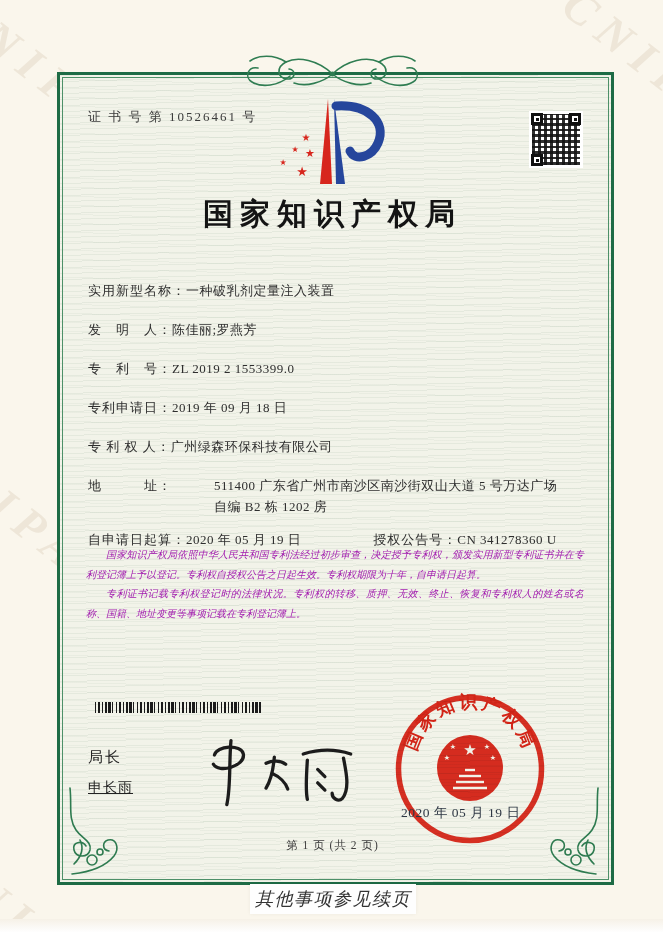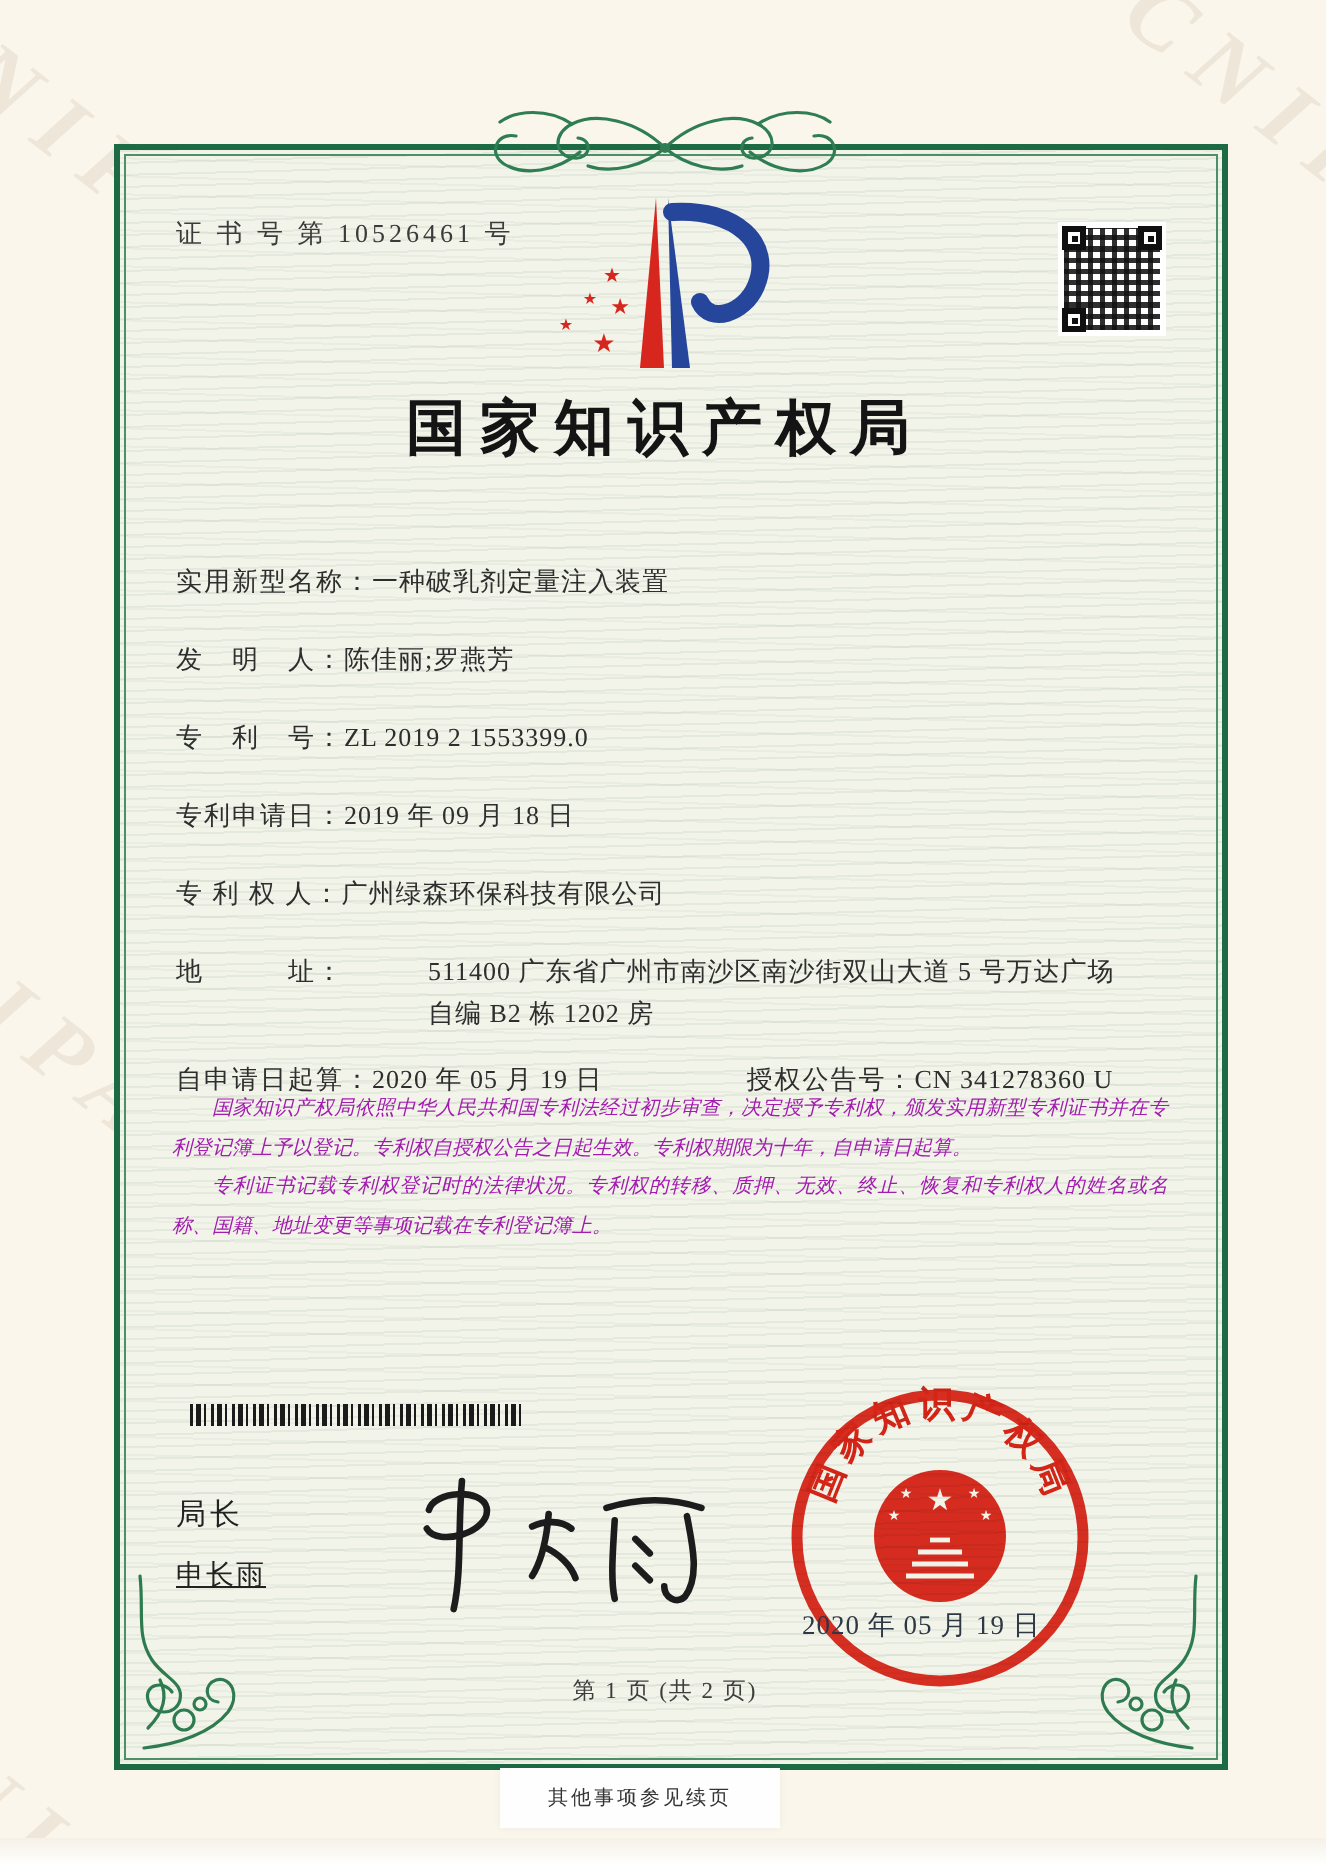--- a/index.html
+++ b/index.html
@@ -50,22 +50,22 @@
       transparent 5.5px 7px,#1b1b1b 7px 8px,transparent 8px 10.5px);}
   .signer-title{position:absolute;left:88px;top:748px;font-family:"Liberation Sans",sans-serif;
       font-size:15px;color:#222;letter-spacing:2px;}
   .signer-name{position:absolute;left:88px;top:779px;font-family:"Liberation Sans",sans-serif;
       font-size:14px;color:#222;letter-spacing:1px;text-decoration:underline;}
   .signature{position:absolute;left:200px;top:732px;width:160px;height:78px;}
   .seal{position:absolute;left:392px;top:691px;width:156px;height:156px;mix-blend-mode:multiply;}
   .seal-date{position:absolute;left:401px;top:804px;font-size:13.5px;color:#2e3744;letter-spacing:0.5px;z-index:5;}
   .page-indicator{position:absolute;left:57px;top:809px;width:551px;text-align:center;
       font-size:11.5px;color:#3d3d3d;letter-spacing:1px;margin-top:29px;}
-  .cont-tab{position:absolute;left:250px;top:884px;width:140px;height:30px;background:#fefefe;
-      display:flex;align-items:center;justify-content:center;font-size:10px;
+  .cont-tab{position:absolute;left:250px;top:884px;width:166px;height:30px;background:#fefefe;
+      display:flex;align-items:center;justify-content:center;font-size:18px;font-style:italic;
       color:#333;letter-spacing:1.5px;box-shadow:0 0 4px rgba(0,0,0,0.05);}
   .page-edge{position:absolute;left:0;top:919px;width:663px;height:13px;
       background:linear-gradient(180deg,#f6f1e7,#fefefe);}
 </style>
 </head>
 <body>
 
 <div class="page">
 
   <div class="wm" style="left:-28px;top:-16px">CNIPA</div>

